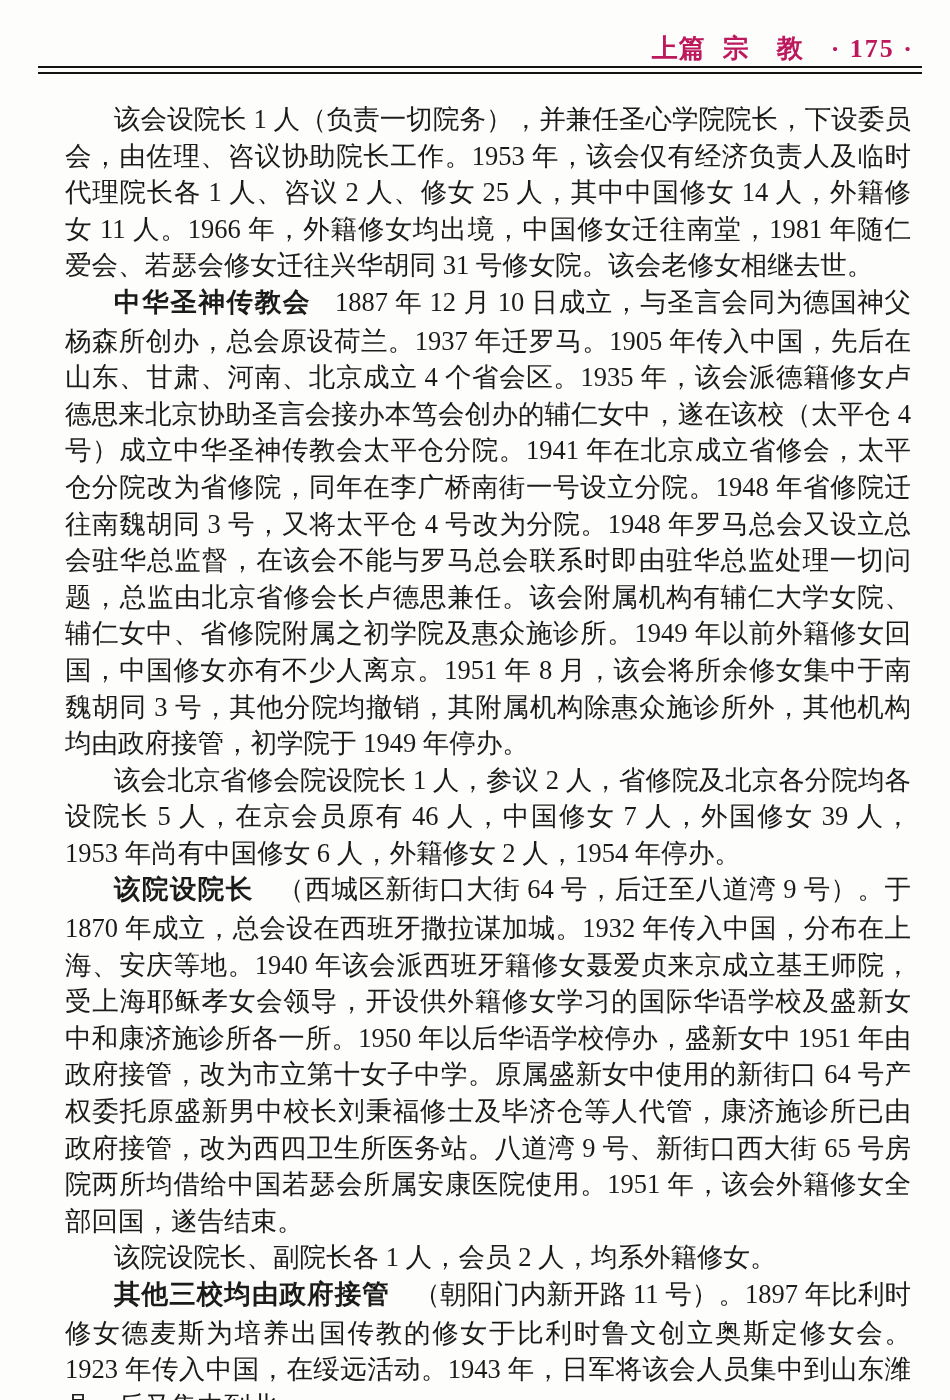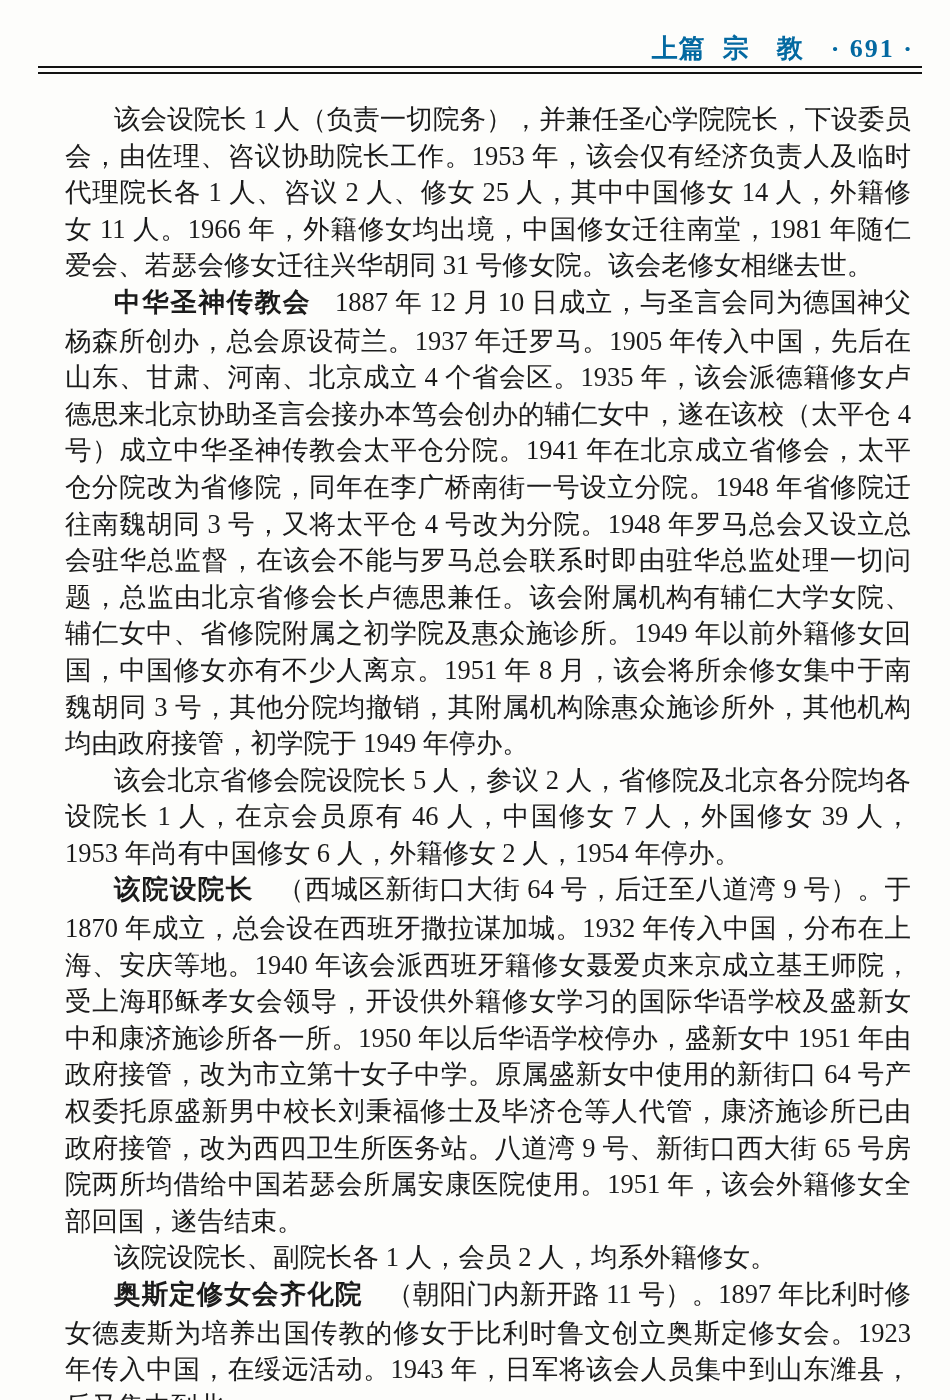--- a/index.html
+++ b/index.html
@@ -21,21 +21,21 @@
     top: 31px;
     left: 0;
     right: 36px;
     display: flex;
     justify-content: flex-end;
     align-items: baseline;
     gap: 17px;
     font-size: 26px;
     font-weight: 700;
     letter-spacing: 1px;
-    color: #0369a1;
+    color: #be185d;
   }
   .running-head .pageno {
     margin-left: 10px;
     letter-spacing: 2px;
   }
   .head-rule {
     position: absolute;
     top: 66px;
     left: 38px;
     right: 28px;
@@ -68,24 +68,24 @@
     letter-spacing: 1px;
   }
 </style>
 </head>
 <body>
 
 <div class="page">
   <header class="running-head">
     <span>上篇</span>
     <span>宗　教</span>
-    <span class="pageno">· 691 ·</span>
+    <span class="pageno">· 175 ·</span>
   </header>
   <div class="head-rule"></div>
   <main class="body-text">
       <p class="para indent">该会设院长 1 人（负责一切院务），并兼任圣心学院院长，下设委员会，由佐理、咨议协助院长工作。1953 年，该会仅有经济负责人及临时代理院长各 1 人、咨议 2 人、修女 25 人，其中中国修女 14 人，外籍修女 11 人。1966 年，外籍修女均出境，中国修女迁往南堂，1981 年随仁爱会、若瑟会修女迁往兴华胡同 31 号修女院。该会老修女相继去世。</p>
       <p class="para indent"><b class="lead">中华圣神传教会</b><span>1887 年 12 月 10 日成立，与圣言会同为德国神父杨森所创办，总会原设荷兰。1937 年迁罗马。1905 年传入中国，先后在山东、甘肃、河南、北京成立 4 个省会区。1935 年，该会派德籍修女卢德思来北京协助圣言会接办本笃会创办的辅仁女中，遂在该校（太平仓 4 号）成立中华圣神传教会太平仓分院。1941 年在北京成立省修会，太平仓分院改为省修院，同年在李广桥南街一号设立分院。1948 年省修院迁往南魏胡同 3 号，又将太平仓 4 号改为分院。1948 年罗马总会又设立总会驻华总监督，在该会不能与罗马总会联系时即由驻华总监处理一切问题，总监由北京省修会长卢德思兼任。该会附属机构有辅仁大学女院、辅仁女中、省修院附属之初学院及惠众施诊所。1949 年以前外籍修女回国，中国修女亦有不少人离京。1951 年 8 月，该会将所余修女集中于南魏胡同 3 号，其他分院均撤销，其附属机构除惠众施诊所外，其他机构均由政府接管，初学院于 1949 年停办。</span></p>
-      <p class="para indent">该会北京省修会院设院长 5 人，参议 2 人，省修院及北京各分院均各设院长 1 人，在京会员原有 46 人，中国修女 7 人，外国修女 39 人，1953 年尚有中国修女 6 人，外籍修女 2 人，1954 年停办。</p>
+      <p class="para indent">该会北京省修会院设院长 1 人，参议 2 人，省修院及北京各分院均各设院长 5 人，在京会员原有 46 人，中国修女 7 人，外国修女 39 人，1953 年尚有中国修女 6 人，外籍修女 2 人，1954 年停办。</p>
       <p class="para indent"><b class="lead">该院设院长</b><span>（西城区新街口大街 64 号，后迁至八道湾 9 号）。于 1870 年成立，总会设在西班牙撒拉谋加城。1932 年传入中国，分布在上海、安庆等地。1940 年该会派西班牙籍修女聂爱贞来京成立基王师院，受上海耶稣孝女会领导，开设供外籍修女学习的国际华语学校及盛新女中和康济施诊所各一所。1950 年以后华语学校停办，盛新女中 1951 年由政府接管，改为市立第十女子中学。原属盛新女中使用的新街口 64 号产权委托原盛新男中校长刘秉福修士及毕济仓等人代管，康济施诊所已由政府接管，改为西四卫生所医务站。八道湾 9 号、新街口西大街 65 号房院两所均借给中国若瑟会所属安康医院使用。1951 年，该会外籍修女全部回国，遂告结束。</span></p>
       <p class="para indent">该院设院长、副院长各 1 人，会员 2 人，均系外籍修女。</p>
-      <p class="para indent"><b class="lead">奥斯定修女会齐化院</b><span>（朝阳门内新开路 11 号）。1897 年比利时修女德麦斯为培养出国传教的修女于比利时鲁文创立奥斯定修女会。1923 年传入中国，在绥远活动。1943 年，日军将该会人员集中到山东潍县，后又集中到北</span></p>
+      <p class="para indent"><b class="lead">其他三校均由政府接管</b><span>（朝阳门内新开路 11 号）。1897 年比利时修女德麦斯为培养出国传教的修女于比利时鲁文创立奥斯定修女会。1923 年传入中国，在绥远活动。1943 年，日军将该会人员集中到山东潍县，后又集中到北</span></p>
     </main>
 </div>
 
 </body></html>

